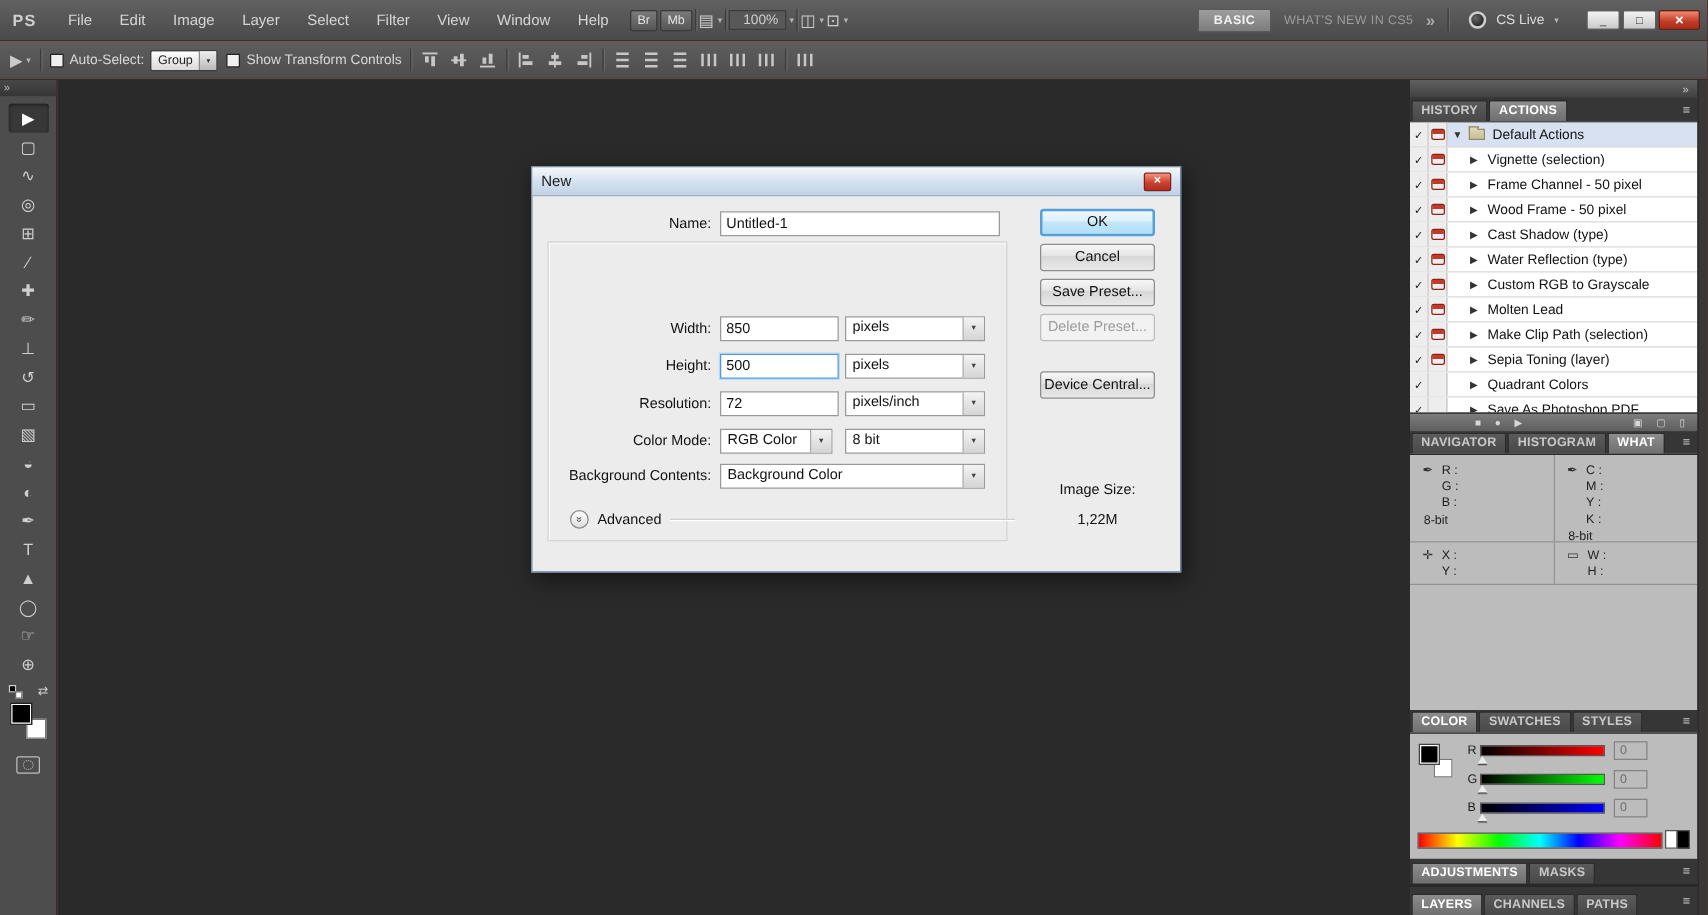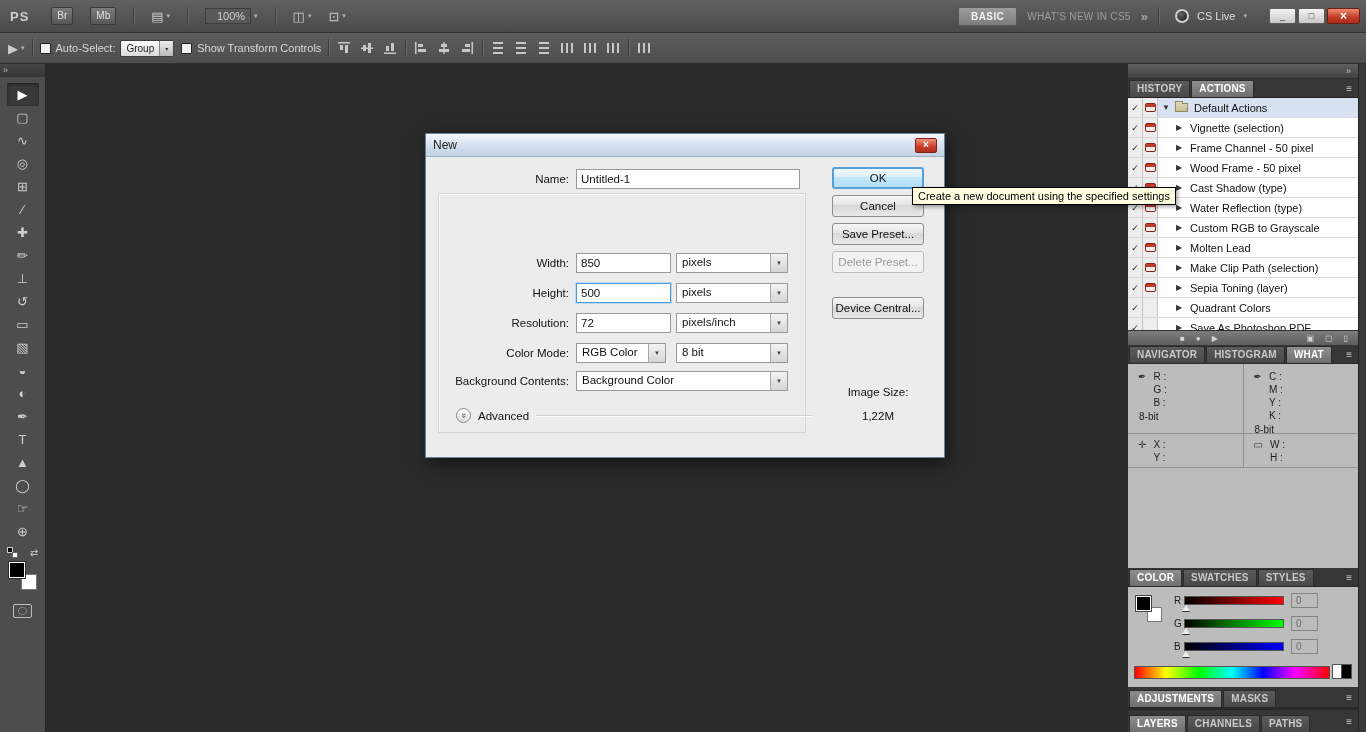--- a/index.html
+++ b/index.html
@@ -8,21 +8,21 @@
   body{font-family:"Liberation Sans",sans-serif;background:#282828;overflow:hidden}
   #app{position:relative;width:1366px;height:732px;background:#ef4444;overflow:hidden}
 
   
   #menubar{position:absolute;left:0;top:0;width:1366px;height:33px;
     background:linear-gradient(#616161,#4a4a4a);border-bottom:1px solid #313131;
     display:flex;align-items:center;padding:0 6px;color:#d6d6d6;font-size:12px}
   .ps-logo{color:#cfcfcf;font-weight:bold;font-size:13px;padding:0 8px 0 4px;letter-spacing:1px}
   .menus{display:flex;margin-left:6px}
   .menu{padding:0 11px;line-height:33px;cursor:default}
-  .bar-tools{display:flex;margin-left:14px;gap:17px}
+  .bar-tools{display:flex;align-items:center;margin-left:6px;gap:2px}
   .mini-btn{font-size:10px;color:#e2e2e2;background:linear-gradient(#7b7b7b,#565656);
     border:1px solid #3a3a3a;border-radius:2px;padding:2px 5px}
   .vsep{width:1px;height:18px;background:#3b3b3b;box-shadow:1px 0 0 #6c6c6c}
   .glyph-btn{display:flex;align-items:center;gap:3px;color:#cccccc;font-size:13px}
   .dd-s{font-size:7px;color:#b5b5b5}
   .zoom-box{min-width:46px;background:#585858;border:1px solid #3e3e3e;color:#cfcfcf;
     font-size:11px;padding:1px 5px;text-align:right}
   .bar-right{margin-left:auto;display:flex;align-items:center;gap:10px}
   .ws-btn{background:linear-gradient(#9d9d9d,#7c7c7c);border:1px solid #585858;border-radius:2px;
     color:#f2f2f2;font-size:10px;font-weight:bold;padding:3px 12px;letter-spacing:.4px}
@@ -233,20 +233,31 @@
       <g id="sy-dh">
           <rect x="1" y="2" width="2" height="10"></rect>
           <rect x="6" y="2" width="2" height="10"></rect>
           <rect x="11" y="2" width="2" height="10"></rect>
         </g>
     </defs>
   </svg>
 
   <header id="menubar">
     <span class="ps-logo">PS</span>
+    <nav class="menus">
+      <span class="menu">File</span>
+      <span class="menu">Edit</span>
+      <span class="menu">Image</span>
+      <span class="menu">Layer</span>
+      <span class="menu">Select</span>
+      <span class="menu">Filter</span>
+      <span class="menu">View</span>
+      <span class="menu">Window</span>
+      <span class="menu">Help</span>
+    </nav>
     <div class="bar-tools">
       <span class="mini-btn">Br</span>
       <span class="mini-btn">Mb</span>
       <span class="vsep"></span>
       <span class="glyph-btn">
         <i>▤</i>
         <i class="dd-s">▾</i>
       </span>
       <span class="vsep"></span>
       <span class="glyph-btn">
@@ -709,15 +720,14 @@
       <button class="dbtn ok">OK</button>
       <button class="dbtn cancel">Cancel</button>
       <button class="dbtn save">Save Preset...</button>
       <button class="dbtn delete">Delete Preset...</button>
       <button class="dbtn device">Device Central...</button>
       <span class="img-size-label">Image Size:</span>
       <span class="img-size-value">1,22M</span>
     </div>
   </div>
 
-  <div id="tooltip">Create a new document using the specified settings</div>
 
 </div>
 
 </body></html>

